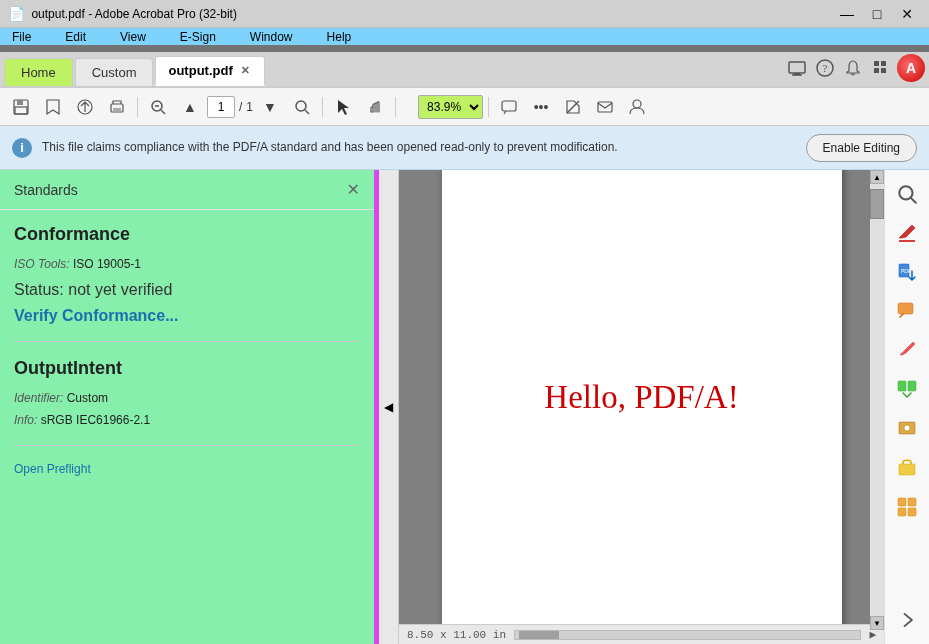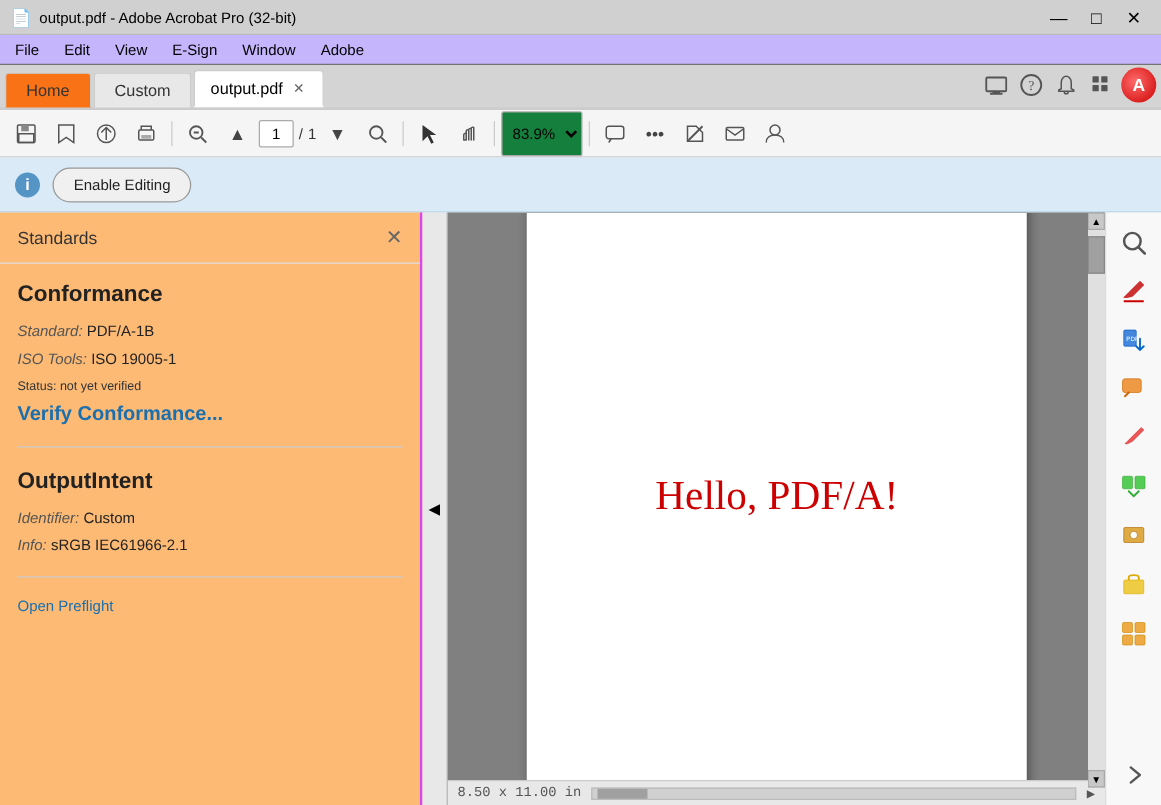--- a/index.html
+++ b/index.html
@@ -14,64 +14,64 @@
       justify-content: space-between;
       padding: 0 8px;
       border-bottom: 1px solid #bbb;
     }
     .title-bar-left { display: flex; align-items: center; gap: 6px; font-size: 12px; }
     .title-bar-controls { display: flex; gap: 2px; }
     .title-bar-btn { width: 28px; height: 28px; background: none; border: none; cursor: pointer; font-size: 14px; display: flex; align-items: center; justify-content: center; }
 
     
     .menu-bar {
-      background: #c4b5fd;
+      background: #7dd3fc;
       height: 24px;
       display: flex;
       align-items: center;
       padding: 0 4px;
-      border-bottom: 1px solid #737373;
-      gap: 4px;
+      border-bottom: 7px solid #737373;
+      gap: 18px;
     }
     .menu-item { padding: 2px 8px; cursor: pointer; font-size: 12px; border-radius: 2px; }
 
     
     .tab-bar {
       background: #d4d4d4;
       height: 36px;
       display: flex;
       align-items: flex-end;
       padding: 0 0 0 0;
       border-bottom: 2px solid #ccc;
     }
     .tab-home {
       padding: 6px 16px;
       cursor: pointer;
       font-size: 13px;
       color: #333;
       border: 1px solid #ccc;
       border-bottom: none;
-      background: #f97316;
+      background: #bef264;
       border-radius: 3px 3px 0 0;
       margin-left: 4px;
     }
     .tab-tools {
       padding: 6px 16px;
       cursor: pointer;
       font-size: 13px;
       color: #333;
       border: 1px solid #ccc;
       border-bottom: none;
       background: #e8e8e8;
       border-radius: 3px 3px 0 0;
       margin-left: 2px;
     }
     .tab-active {
       background: white;
-      font-weight: 400;
+      font-weight: 700;
       border-bottom: 2px solid white;
       z-index: 1;
     }
     .tab-file {
       background: white;
       padding: 6px 12px;
       cursor: pointer;
       font-size: 13px;
       border: 1px solid #ccc;
       border-bottom: 2px solid white;
@@ -126,27 +126,28 @@
     }
     .page-input {
       width: 28px;
       height: 22px;
       text-align: center;
       border: 1px solid #aaa;
       border-radius: 2px;
       font-size: 12px;
     }
     .zoom-select {
-      height: 36px;
+      height: 24px;
       border: 1px solid #aaa;
       border-radius: 2px;
       font-size: 12px;
       padding: 0 4px;
       cursor: pointer;
-      background: #15803d;
+      background: #bef264;
+      margin-left: 17px;
     }
 
     
     .info-bar {
       background: #daeaf7;
       height: 44px;
       display: flex;
       align-items: center;
       padding: 0 12px;
       border-bottom: 1px solid #b8d4e8;
@@ -178,41 +179,41 @@
     }
 
     
     .main-content {
       display: flex;
       height: calc(644px - 28px - 24px - 36px - 38px - 44px);
     }
 
     
     .left-panel {
-      width: 338px;
-      background: #fdba74;
-      border-right: 2px solid #d946ef;
+      width: 379px;
+      background: #86efac;
+      border-right: 5px solid #d946ef;
       overflow-y: auto;
       flex-shrink: 0;
     }
     .panel-header {
       display: flex;
       align-items: center;
       justify-content: space-between;
       padding: 10px 14px;
       border-bottom: 1px solid #e0e0e0;
     }
     .panel-title { font-size: 14px; font-weight: normal; color: #333; }
     .panel-close { cursor: pointer; font-size: 16px; color: #666; }
     .panel-body { padding: 14px 14px; }
     .section-title { font-weight: bold; font-size: 18px; color: #222; margin-bottom: 10px; }
     .field-row { font-size: 12px; color: #333; margin-bottom: 4px; line-height: 1.5; }
     .field-label { color: #555; }
     .field-value { color: #222; }
-    .status-row { font-size: 10px; color: #333; margin: 8px 0; }
+    .status-row { font-size: 16px; color: #333; margin: 8px 0; }
     .verify-link { color: #1a6faf; text-decoration: none; font-size: 16px; cursor: pointer; font-weight: bold; }
     .section-divider { border: none; border-top: 1px solid #ccc; margin: 16px 0; }
     .preflight-link { color: #1a6faf; text-decoration: none; font-size: 12px; cursor: pointer; }
 
     
     .collapse-arrow {
       width: 20px;
       background: #e8e8e8;
       display: flex;
       align-items: center;
@@ -339,21 +340,21 @@
     <button class="title-bar-btn title-bar-close">✕</button>
   </div>
 </div>
 
 <div class="menu-bar">
   <span class="menu-item">File</span>
   <span class="menu-item">Edit</span>
   <span class="menu-item">View</span>
   <span class="menu-item">E-Sign</span>
   <span class="menu-item">Window</span>
-  <span class="menu-item">Adobe</span>
+  <span class="menu-item">Help</span>
 </div>
 
 <div class="tab-bar">
   <div class="tab-home">Home</div>
   <div class="tab-tools">Custom</div>
   <div class="tab-file tab-active">
     <span>output.pdf</span>
     <span class="tab-close-btn">✕</span>
   </div>
   <div class="tab-bar-right">
@@ -473,36 +474,33 @@
   <button class="tb-btn" title="Account">
     <svg width="18" height="18" viewBox="0 0 18 18" fill="none">
         <circle cx="9" cy="6" r="4" stroke="#555" stroke-width="1.2" fill="none"></circle>
         <path d="M2 16 C2 12 5 10 9 10 C13 10 16 12 16 16" stroke="#555" stroke-width="1.2" fill="none"></path>
       </svg>
   </button>
 </div>
 
 <div class="info-bar">
   <div class="info-icon">i</div>
+  <span class="info-text">This file claims compliance with the PDF/A standard and has been opened read-only to prevent modification.</span>
   <button class="enable-editing-btn">Enable Editing</button>
 </div>
 
 <div class="main-content">
 
   <div class="left-panel">
     <div class="panel-header">
       <span class="panel-title">Standards</span>
       <span class="panel-close">✕</span>
     </div>
     <div class="panel-body">
       <div class="section-title">Conformance</div>
-      <div class="field-row">
-        <span class="field-label"><em>Standard:</em></span>
-        <span class="field-value">PDF/A-1B</span>
-      </div>
       <div class="field-row">
         <span class="field-label"><em>ISO Tools:</em></span>
         <span class="field-value">ISO 19005-1</span>
       </div>
       <div class="status-row">
         <span>Status: </span><span>not yet verified</span>
       </div>
       <a class="verify-link">Verify Conformance...</a>
 
       <hr class="section-divider">

